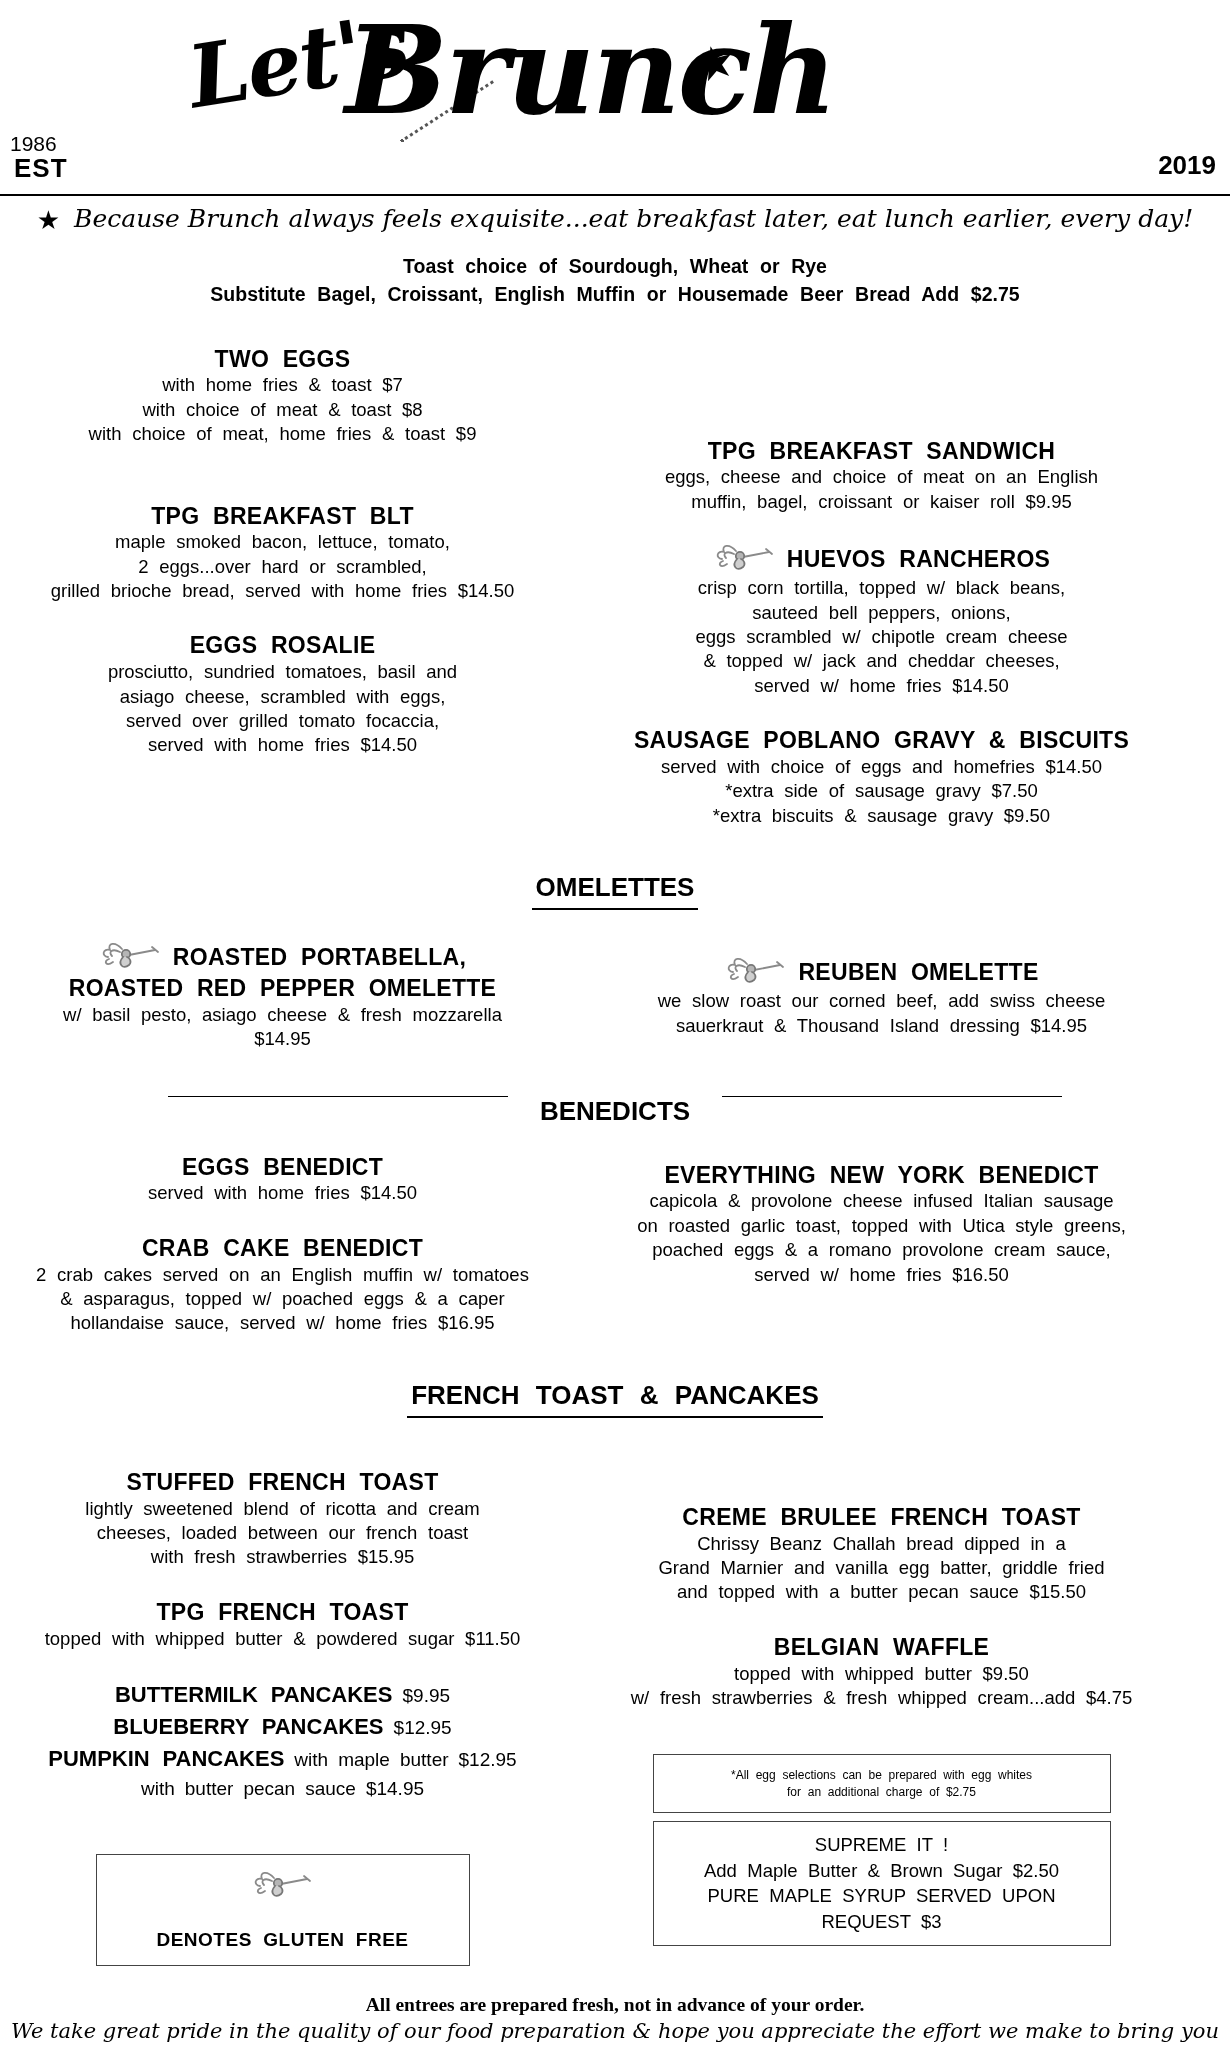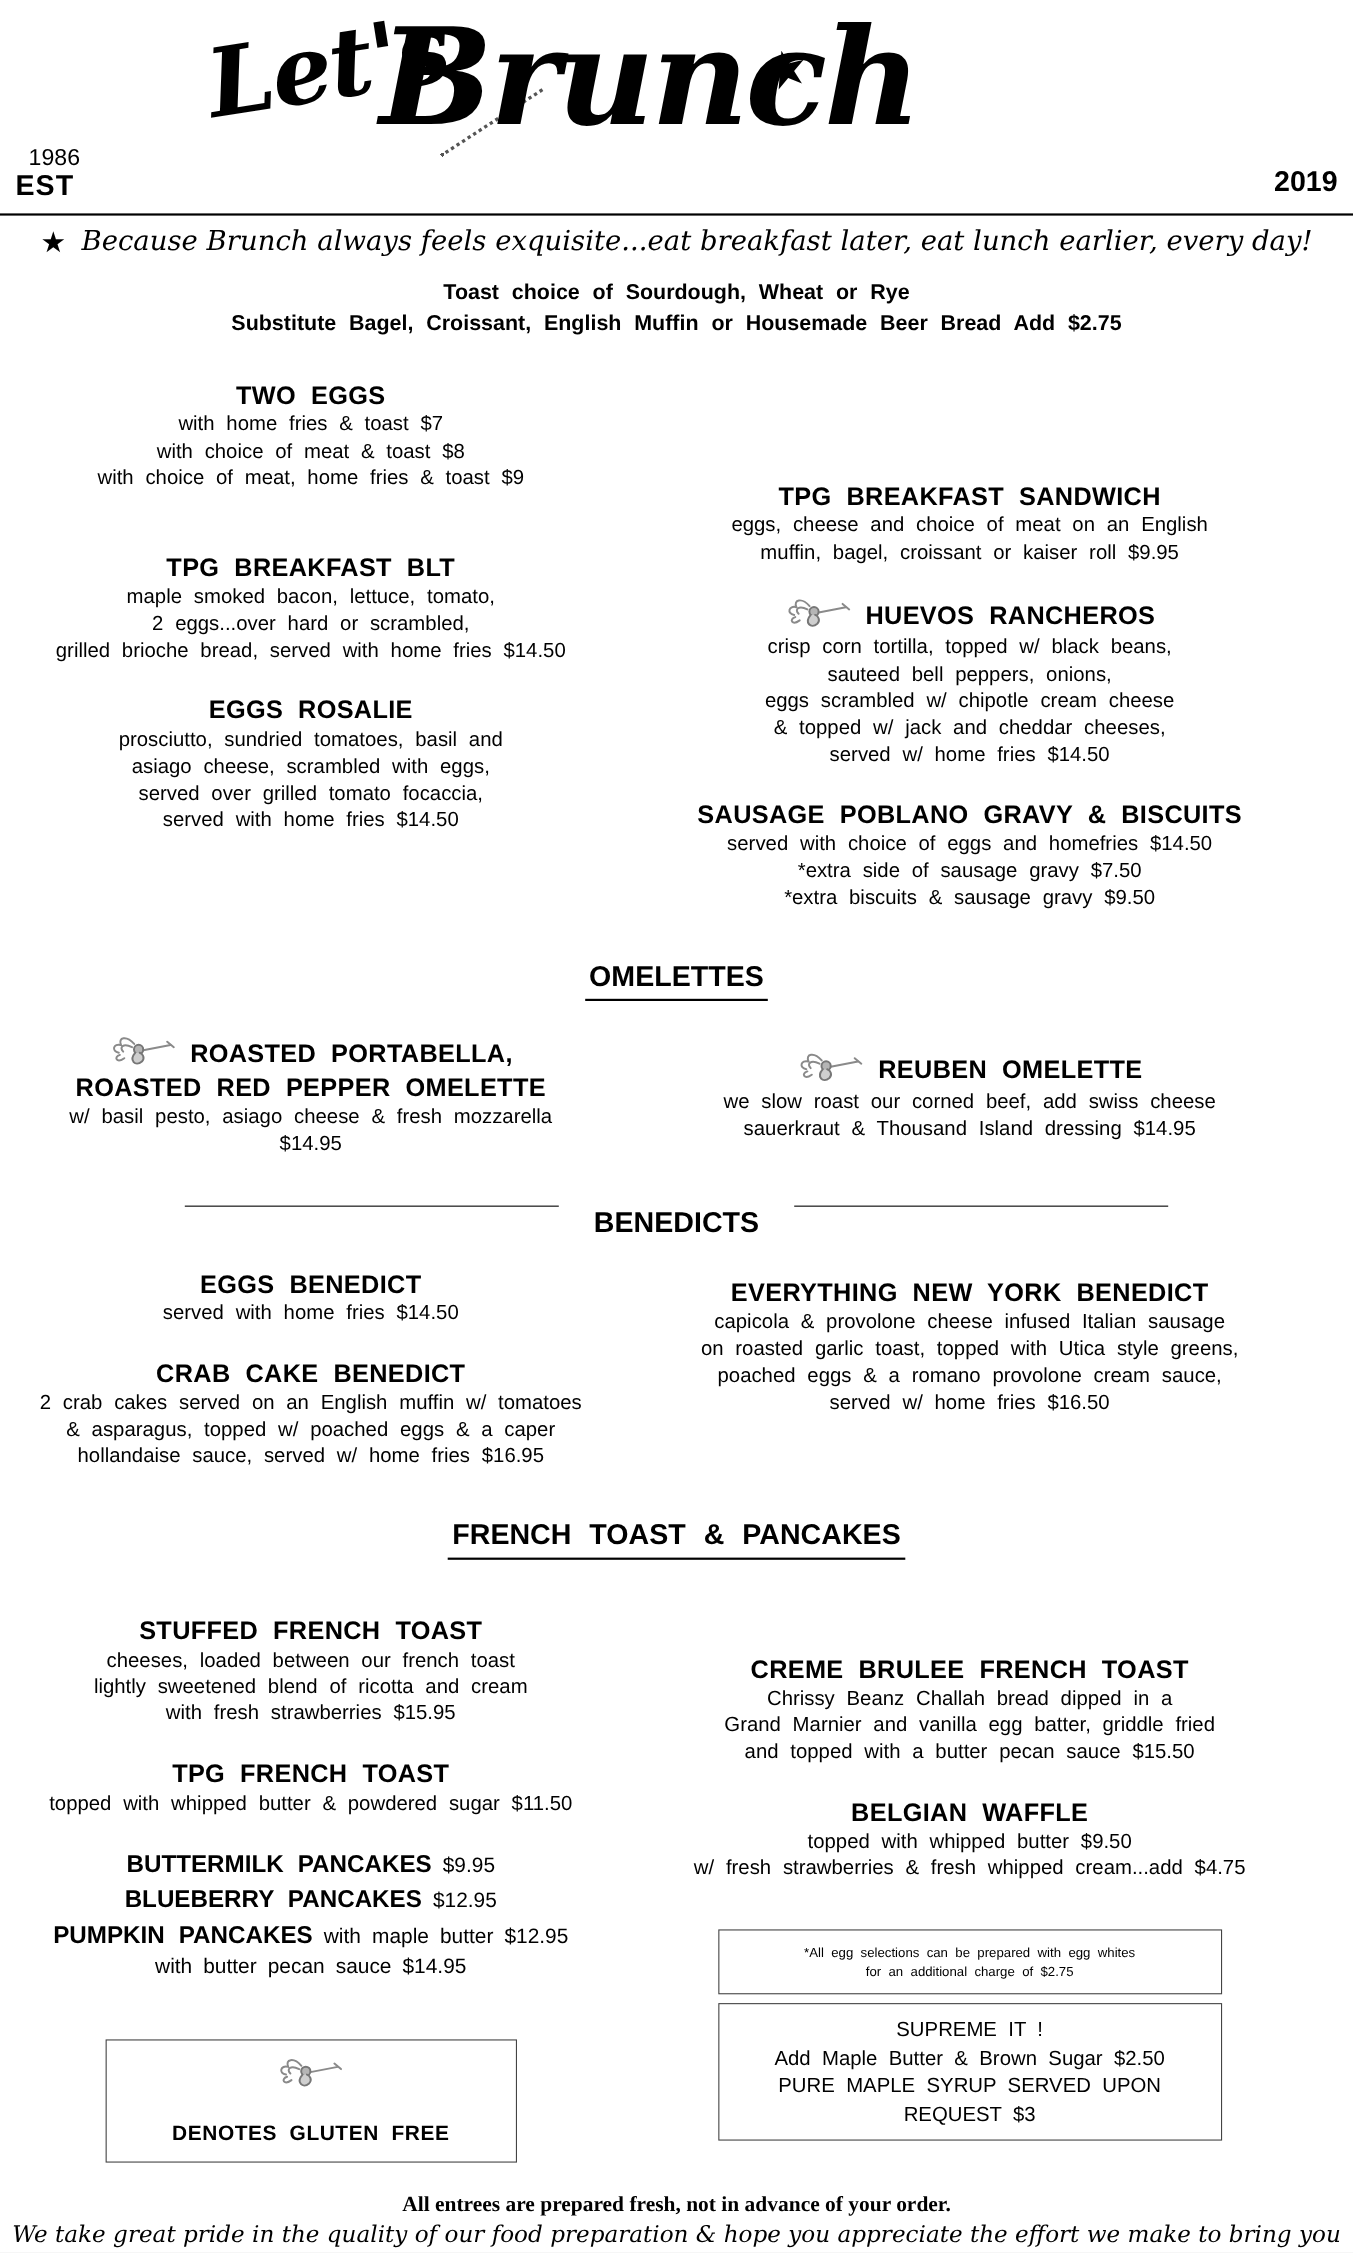--- a/index.html
+++ b/index.html
@@ -18,21 +18,21 @@
   .logo-brunch{
     position:absolute;left:345px;top:-2px;
     font-family:"DejaVu Serif",serif;font-style:italic;font-weight:700;
     font-size:122px;letter-spacing:-3px;
   }
   .logo-dots{
     position:absolute;left:392px;top:110px;width:110px;height:0;
     border-top:3px dotted #555;transform:rotate(-33deg);
   }
   .logo-star{position:absolute;left:694px;top:36px;font-size:46px;transform:rotate(-14deg);}
-  .est-year{position:absolute;left:26px;top:132px;font-size:21px;}
+  .est-year{position:absolute;left:10px;top:132px;font-size:21px;}
   .est-label{position:absolute;left:14px;top:153px;font-size:26px;font-weight:700;letter-spacing:1px;}
   .year-right{position:absolute;right:14px;top:150px;font-size:26px;font-weight:700;}
   
   .tagline{margin-top:8px;text-align:center;font-family:"DejaVu Serif",serif;
     font-style:italic;font-size:25px;}
   .tagline .tstar{font-style:normal;font-family:"Liberation Sans",sans-serif;
     font-size:26px;margin-right:14px;vertical-align:middle;}
   .intro{margin-top:16px;text-align:center;font-weight:700;font-size:19.5px;
     line-height:1.45;word-spacing:.32em;}
   
@@ -230,22 +230,22 @@
   </div>
 
   <div class="sec">
     <span class="sec-inner">FRENCH TOAST &amp; PANCAKES</span>
   </div>
 
   <div class="cols">
     <div>
       <div class="mi mt20">
         <div class="mi-title">STUFFED FRENCH TOAST</div>
+        <div class="mi-line">lightly sweetened blend of ricotta and cream</div>
         <div class="mi-line">cheeses, loaded between our french toast</div>
-        <div class="mi-line">lightly sweetened blend of ricotta and cream</div>
         <div class="mi-line">with fresh strawberries $15.95</div>
       </div>
       <div class="mi mt20">
         <div class="mi-title">TPG FRENCH TOAST</div>
         <div class="mi-line">topped with whipped butter &amp; powdered sugar $11.50</div>
       </div>
       <div class="mi mt20">
         <div class="pan-row">
           <span class="pan-name">BUTTERMILK PANCAKES</span>
           <span>$9.95</span>

